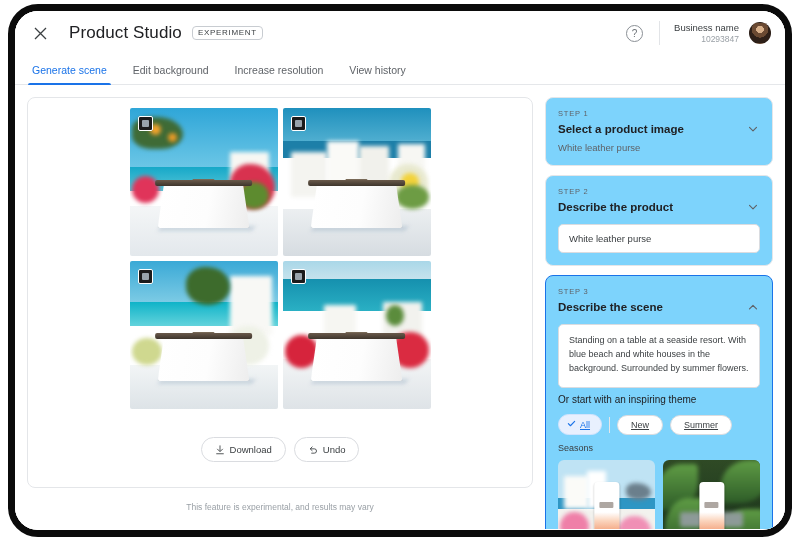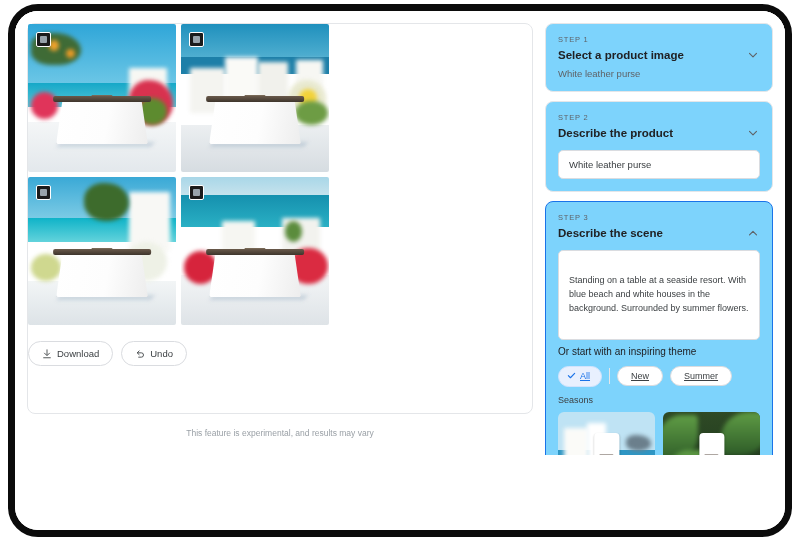--- a/index.html
+++ b/index.html
@@ -128,21 +128,23 @@
 
   
   #canvas-col { flex: 1 1 auto; position: relative; min-width: 0; }
   #result-card {
     border: 1px solid #e4e6e9;
     border-radius: 8px;
     height: 391px;
     background: #fff;
     display: flex;
     flex-direction: column;
-    align-items: flex-start;
+    align-items: center;
+    padding-top: 10px;
+    gap: 12px;
   }
   #image-grid {
     display: grid;
     grid-template-columns: 148px 148px;
     grid-template-rows: 148px 148px;
     gap: 5px;
   }
   .gen-image {
     position: relative;
     border-radius: 2px;
@@ -289,21 +291,21 @@
     background: #fff;
     cursor: text;
   }
   .text-area {
     margin-top: 10px;
     border: 1px solid #dadce0;
     border-radius: 5px;
     font-size: 9px;
     line-height: 1.55;
     color: #3c4043;
-    padding: 23px 10px;
+    padding: 9px 10px;
     min-height: 64px;
     background: #fff;
     cursor: text;
   }
   .theme-heading {
     font-size: 10px;
     color: #202124;
     margin-top: 6px;
   }
   .chip-row {
@@ -370,21 +372,46 @@
     background: linear-gradient(#5f9c45, #2e5c28);
     border-radius: 60% 10% 60% 10%;
   }
 </style>
 </head>
 <body>
 
 <div id="device-frame">
  <div id="viewport">
 
-
+  <div id="topbar">
+    <div class="close-x">
+      <svg width="13" height="13" viewBox="0 0 13 13" aria-hidden="true">
+        <path d="M1 1 L12 12 M12 1 L1 12" stroke="#3c4043" stroke-width="1.3" fill="none"></path>
+      </svg>
+    </div>
+    <div id="app-title">Product Studio</div>
+    <div id="experiment-badge">EXPERIMENT</div>
+
+    <div id="topbar-right">
+      <div class="help-circle">?</div>
+      <div class="vdivider"></div>
+      <div id="biz-block">
+        <div id="biz-name">Business name</div>
+        <div id="biz-id">10293847</div>
+      </div>
+      <div id="avatar"></div>
+    </div>
+  </div>
+
+  <div id="tabs">
+    <div class="tab active">Generate scene</div>
+    <div class="tab">Edit background</div>
+    <div class="tab">Increase resolution</div>
+    <div class="tab">View history</div>
+  </div>
 
   <div id="body-area">
 
     <div id="canvas-col">
       <div id="result-card">
 
         <div id="image-grid">
 
           <div class="gen-image">
             <div class="scene">

